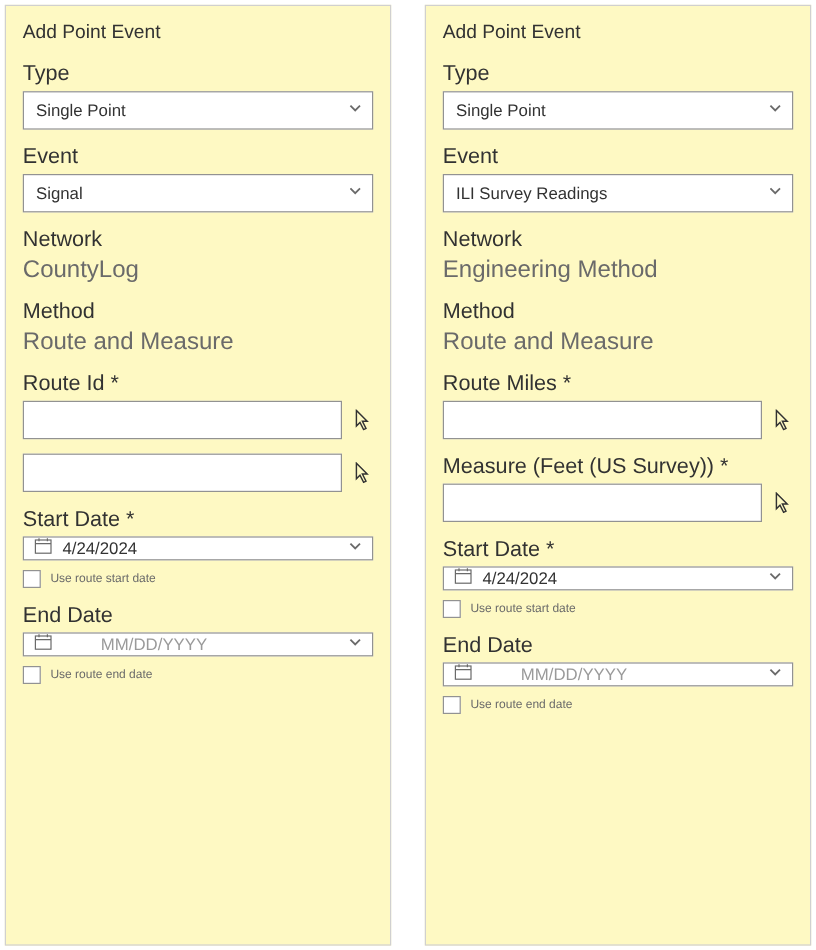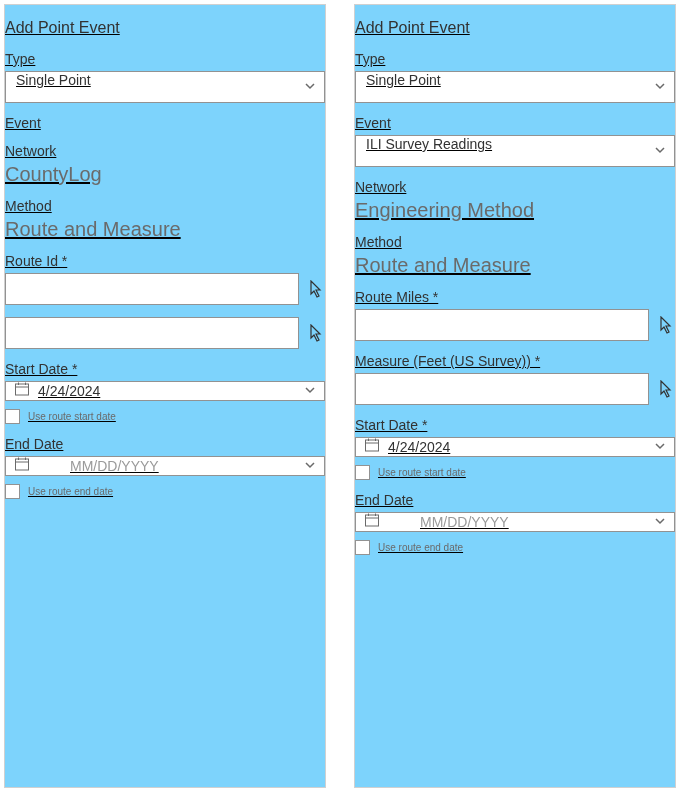--- a/index.html
+++ b/index.html
@@ -12,46 +12,45 @@
       background: #ffffff;
       width: 680px;
       height: 792px;
       display: flex;
       gap: 28px;
       padding: 4px;
     }
     .panel {
       flex: 1;
       border: 1px solid #d0d0d0;
-      padding: 14px 0;
-      background: #7dd3fc;
-      text-decoration: underline;
+      padding: 14px 14px;
+      background: #fef9c3;
     }
     .panel-title {
       font-size: 16px;
       font-weight: 400;
       color: #323232;
       margin-bottom: 14px;
     }
     .field-group {
       margin-bottom: 12px;
     }
     .field-label {
-      font-size: 14px;
+      font-size: 18px;
       color: #323232;
       margin-bottom: 4px;
       display: block;
     }
     .select-wrapper {
       position: relative;
       height: 32px;
       border: 1px solid #929292;
       background: #fff;
       display: flex;
-      align-items: flex-start;
+      align-items: center;
       padding: 0 28px 0 10px;
       cursor: pointer;
     }
     .select-wrapper .select-value {
       font-size: 14px;
       color: #323232;
     }
     .select-wrapper .chevron {
       position: absolute;
       right: 8px;
@@ -160,20 +159,28 @@
       <span class="chevron">
         <svg class="chevron-svg" viewBox="0 0 12 12">
             <path d="M2 4 L6 8 L10 4" fill="none" stroke="#6a6a6a" stroke-width="1.5"></path>
           </svg>
       </span>
     </div>
   </div>
 
   <div class="field-group">
     <div class="field-label">Event</div>
+    <div class="select-wrapper">
+      <span class="select-value">Signal</span>
+      <span class="chevron">
+        <svg class="chevron-svg" viewBox="0 0 12 12">
+            <path d="M2 4 L6 8 L10 4" fill="none" stroke="#6a6a6a" stroke-width="1.5"></path>
+          </svg>
+      </span>
+    </div>
   </div>
 
   <div class="field-group">
     <div class="field-label">Network</div>
     <div class="readonly-value">CountyLog</div>
   </div>
 
   <div class="field-group">
     <div class="field-label">Method</div>
     <div class="readonly-value">Route and Measure</div>

